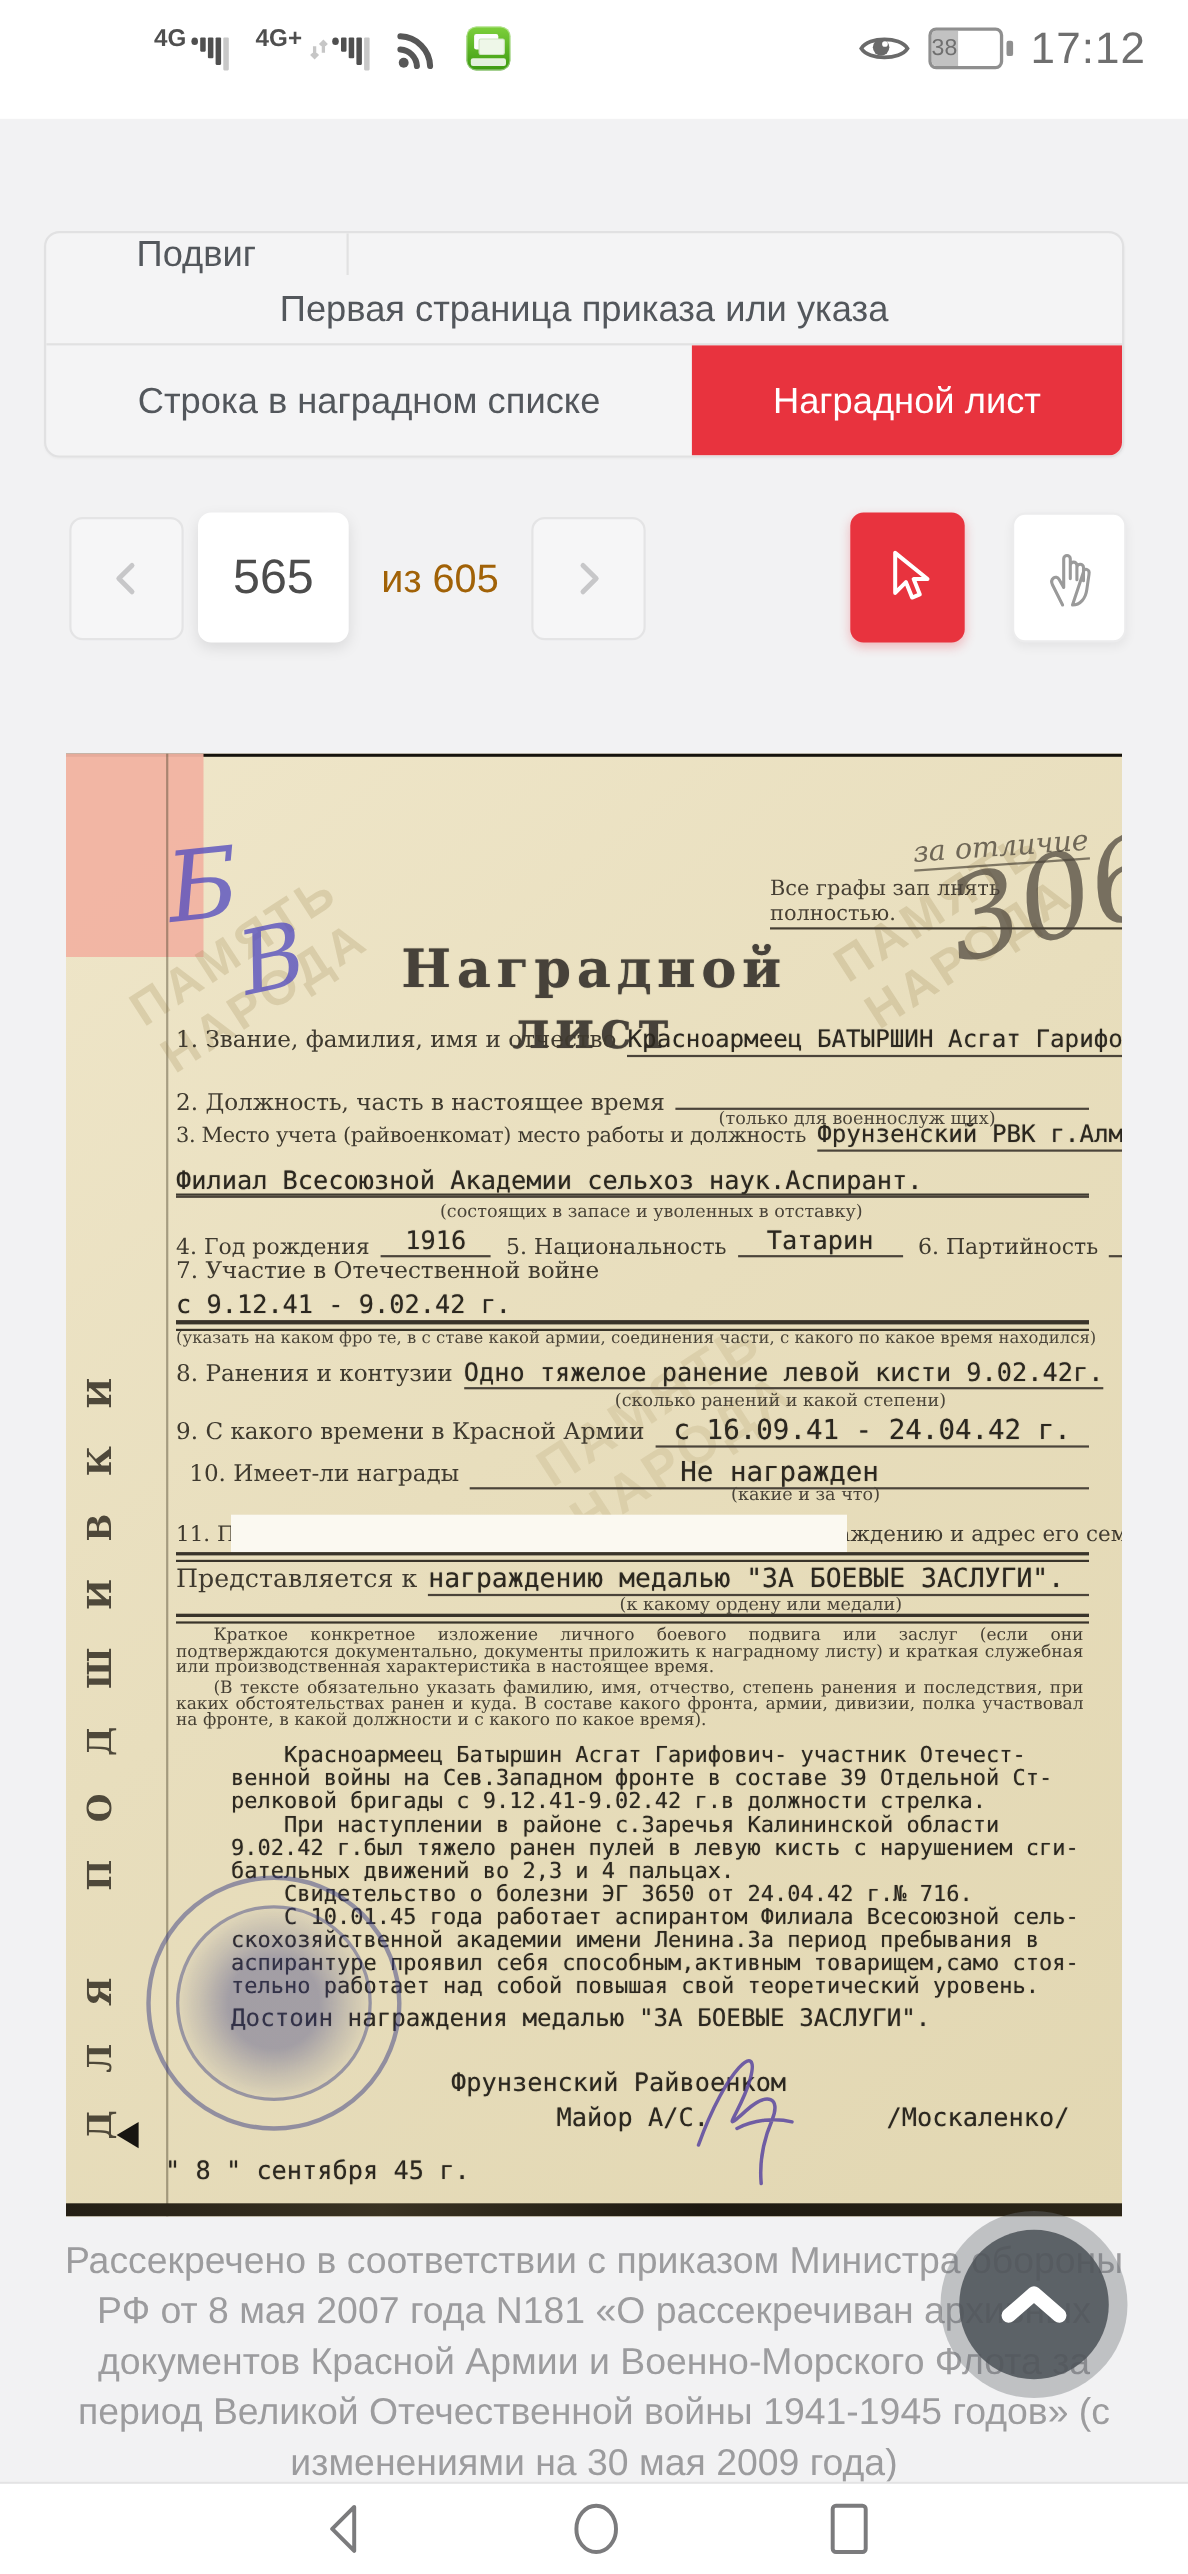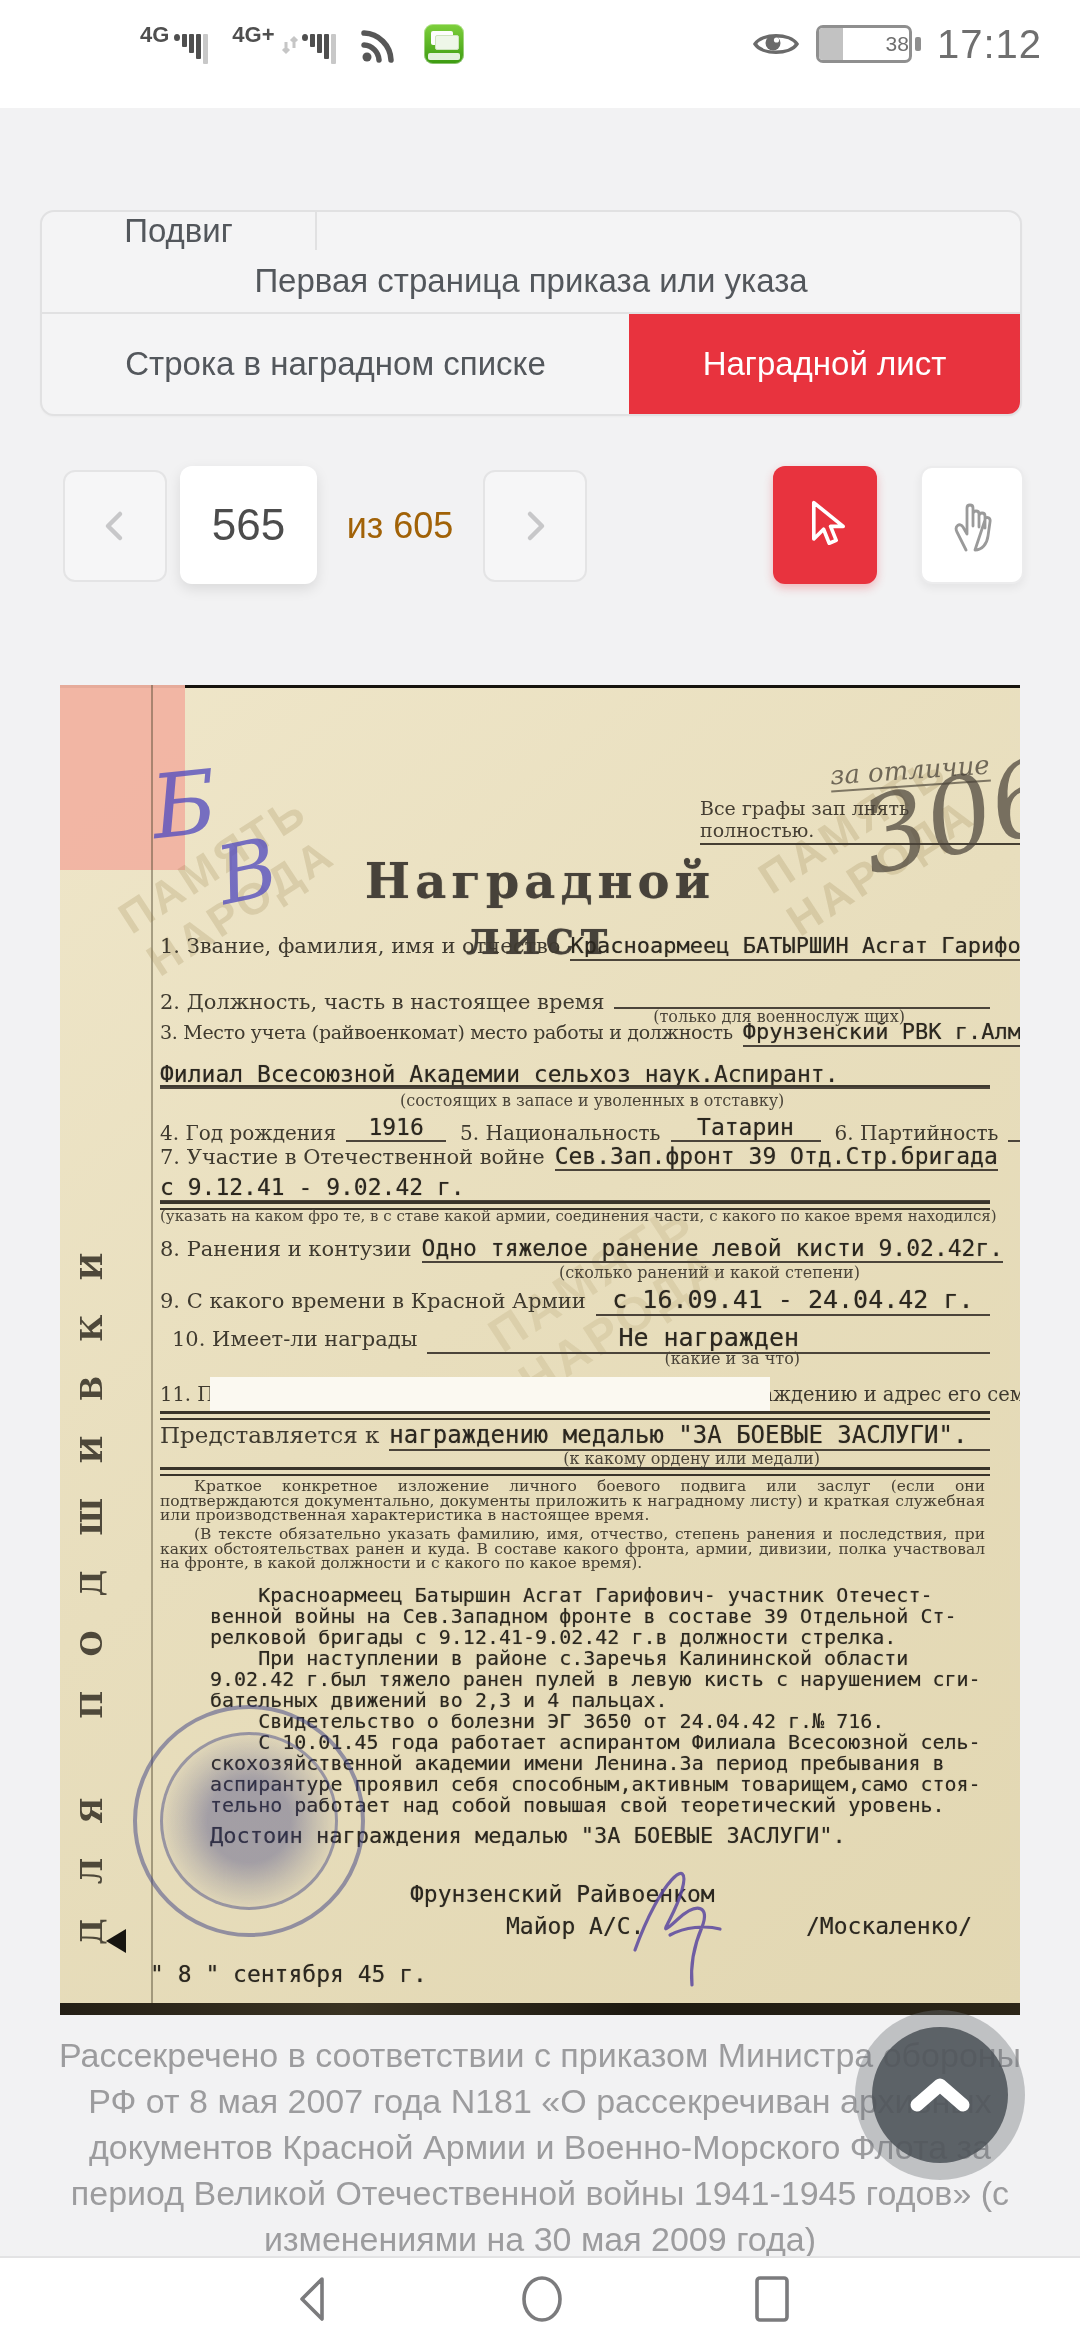--- a/index.html
+++ b/index.html
@@ -12,21 +12,21 @@
   .sb-right{display:flex;align-items:center;gap:16px;margin-left:auto;margin-right:38px;}
   .sig{display:flex;align-items:flex-start;gap:2px;}
   .sig .lab{font-size:22px;font-weight:bold;color:#4f4f4f;margin-right:3px;transform:translateY(-12px);}
   .bar{width:5px;background:#4f4f4f;border-radius:1px;}
   .bar.lt{background:#c8c8c8;}
   .appicon{width:40px;height:40px;border-radius:9px;background:linear-gradient(#7ed03c,#3c9a10);position:relative;box-shadow:inset 0 0 0 1px rgba(255,255,255,.4);}
   .appicon .card{position:absolute;left:7px;top:7px;width:22px;height:14px;background:#fdfdfd;border-radius:2px;}
   .appicon .card2{position:absolute;left:11px;top:11px;width:22px;height:13px;background:#eef7e8;border-radius:2px;border:1px solid #cde4bd;}
   .appicon .txt{position:absolute;left:4px;bottom:4px;width:32px;height:7px;background:rgba(255,255,255,.85);border-radius:2px;}
   .battery{display:flex;align-items:center;gap:3px;}
-  .batt-body{width:62px;height:32px;border:3px solid #8f8f8f;border-radius:7px;position:relative;display:flex;align-items:center;justify-content:flex-end;overflow:hidden;padding-left:28px;}
+  .batt-body{width:62px;height:32px;border:3px solid #8f8f8f;border-radius:7px;position:relative;display:flex;align-items:center;justify-content:flex-start;overflow:hidden;}
   .batt-fill{position:absolute;left:0;top:0;bottom:0;width:24px;background:#c2c2c2;}
   .batt-num{position:relative;font-size:21px;color:#6f6f6f;z-index:1;}
   .batt-nub{width:6px;height:14px;background:#8f8f8f;border-radius:2px;}
   .sb-time{font-size:40px;color:#6f6f6f;letter-spacing:1px;}
 
   
   .tabs{position:absolute;left:40px;top:210px;width:978px;border:2px solid #e1e1e2;border-radius:14px;background:#f4f4f5;overflow:hidden;box-shadow:0 1px 2px rgba(0,0,0,.03);}
   .tab-row{display:flex;height:100px;}
   .tab-row.first{border-bottom:2px solid #e1e1e2;flex-direction:column;}
   .tab{display:flex;align-items:center;justify-content:center;font-size:33px;color:#53575c;cursor:pointer;}
@@ -221,21 +221,20 @@
     <span class="lbl" style="font-size:20px;margin-top:12px;">4. Год рождения</span>
     <span class="val" style="flex:none;width:100px;position:relative;top:-5px;">1916</span>
     <span class="lbl" style="font-size:20px;padding-left:14px;">5. Национальность</span>
     <span class="val" style="flex:none;width:150px;position:relative;top:-5px;">Татарин</span>
     <span class="lbl" style="font-size:20px;padding-left:14px;">6. Партийность</span>
     <span class="val" style="flex:none;width:90px;position:relative;top:-5px;">Б/П</span>
   </div>
 
   <div class="frow" style="top:458px;">
     <span class="lbl">7. Участие в Отечественной войне</span>
-    <span class="val">Сев.Зап.фронт 39 Отд.Стр.бригада</span>
   </div>
   <div class="frow" style="top:489px;">
     <span class="val left">с 9.12.41 - 9.02.42 г.</span>
   </div>
   <div class="rule heavy" style="top:516px;"></div>
   <div class="hint" style="left:100px;top:522px;width:830px;font-size:15px;">(указать на каком фро те, в с ставе какой армии, соединения части, с какого по какое время находился)</div>
 
   <div class="frow" style="top:550px;">
     <span class="lbl">8. Ранения и контузии</span>
     <span class="val">Одно тяжелое ранение левой кисти 9.02.42г.</span>

